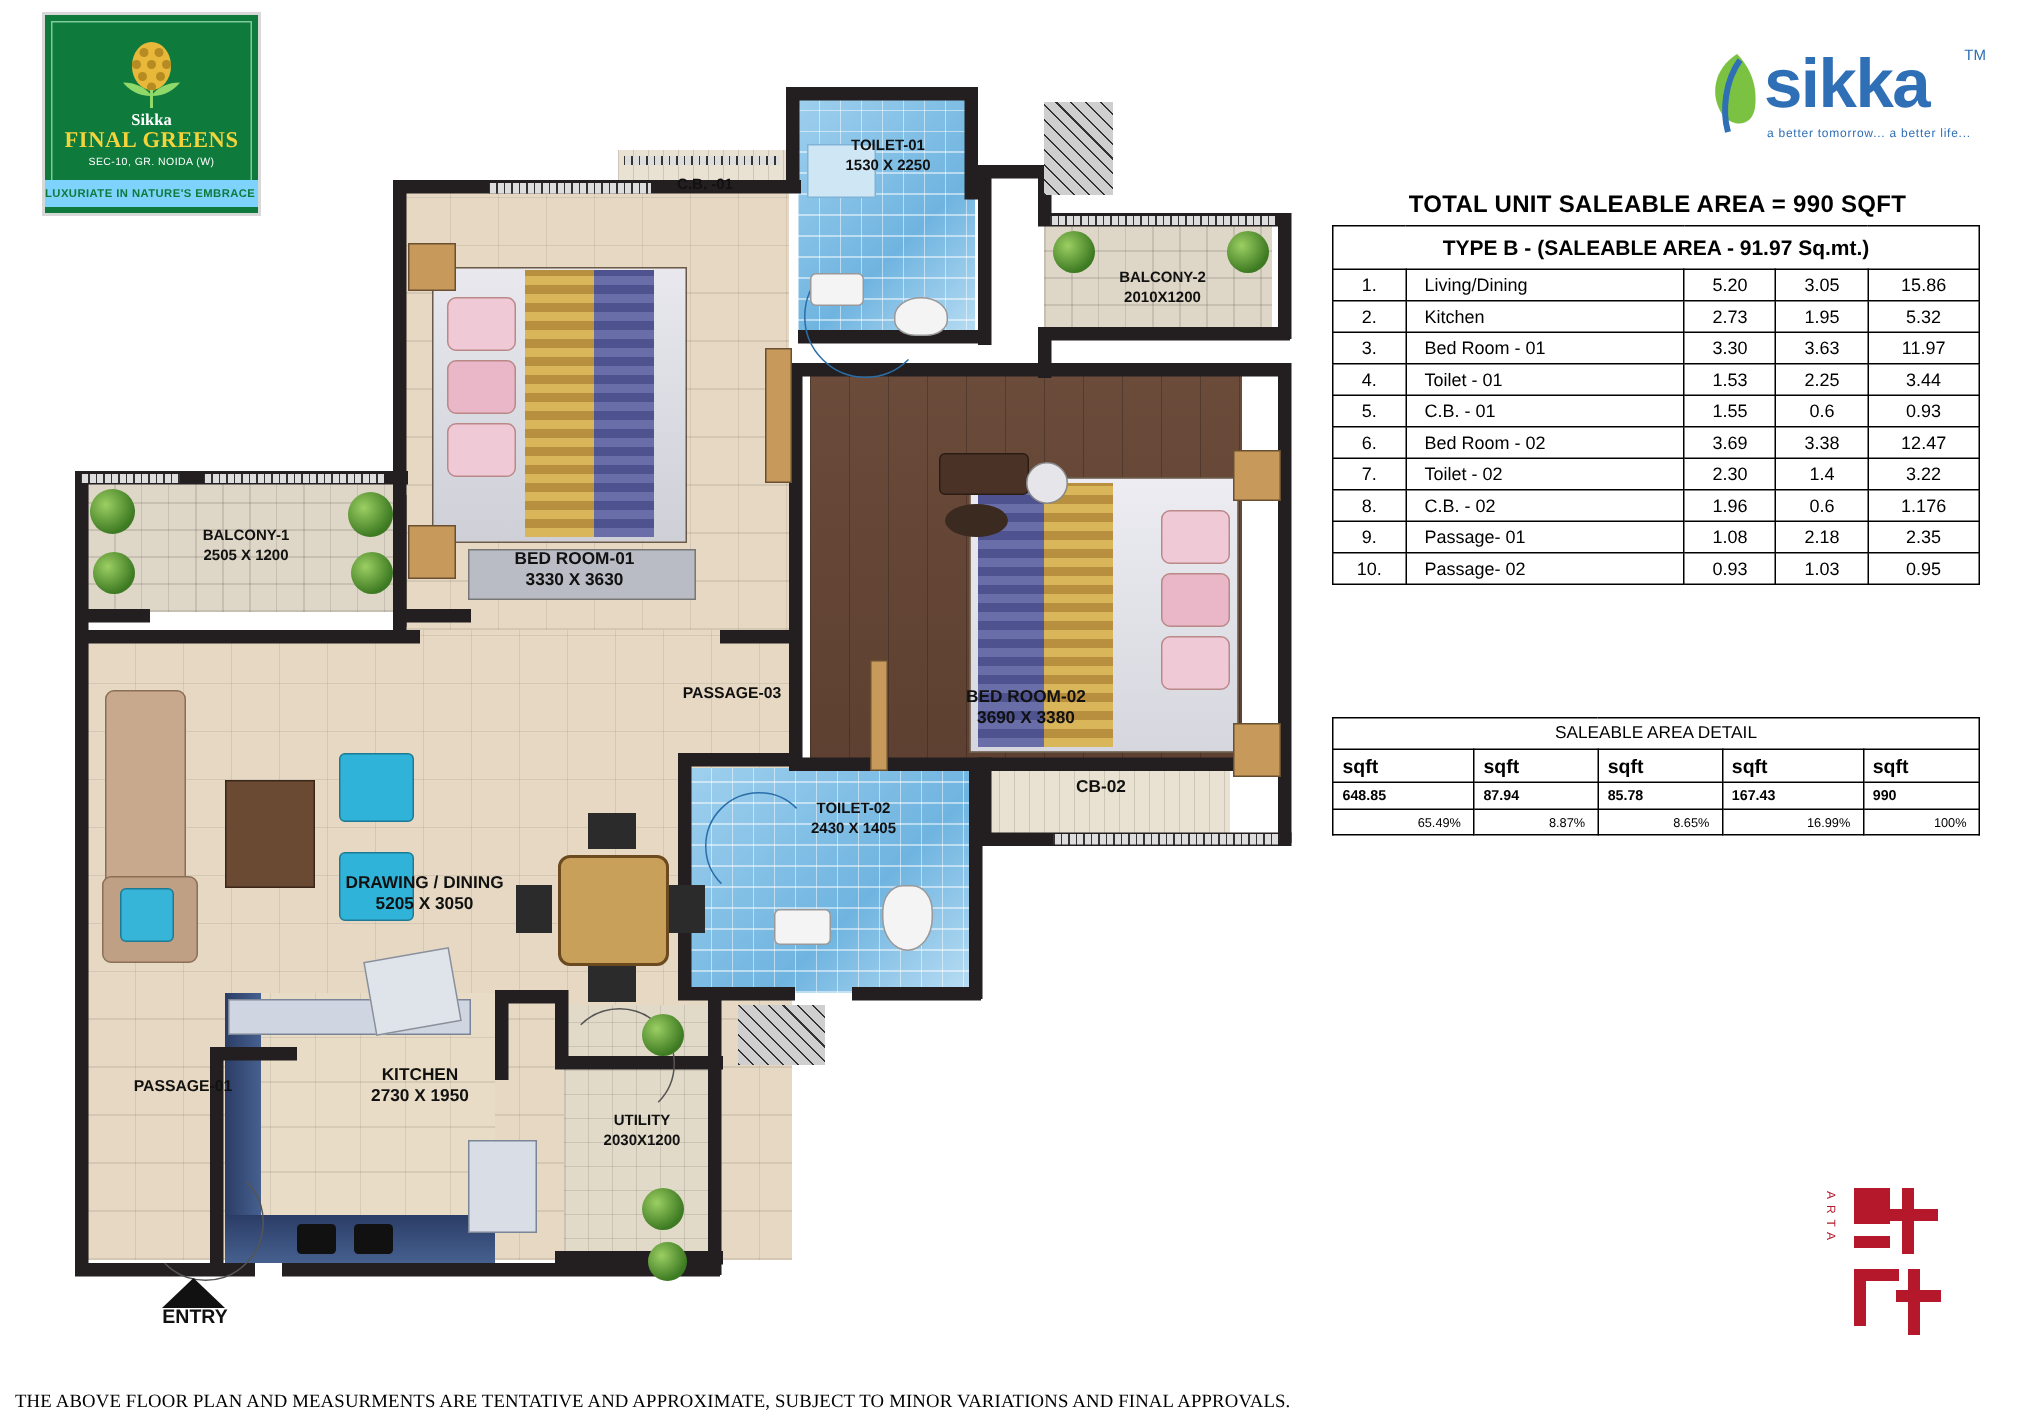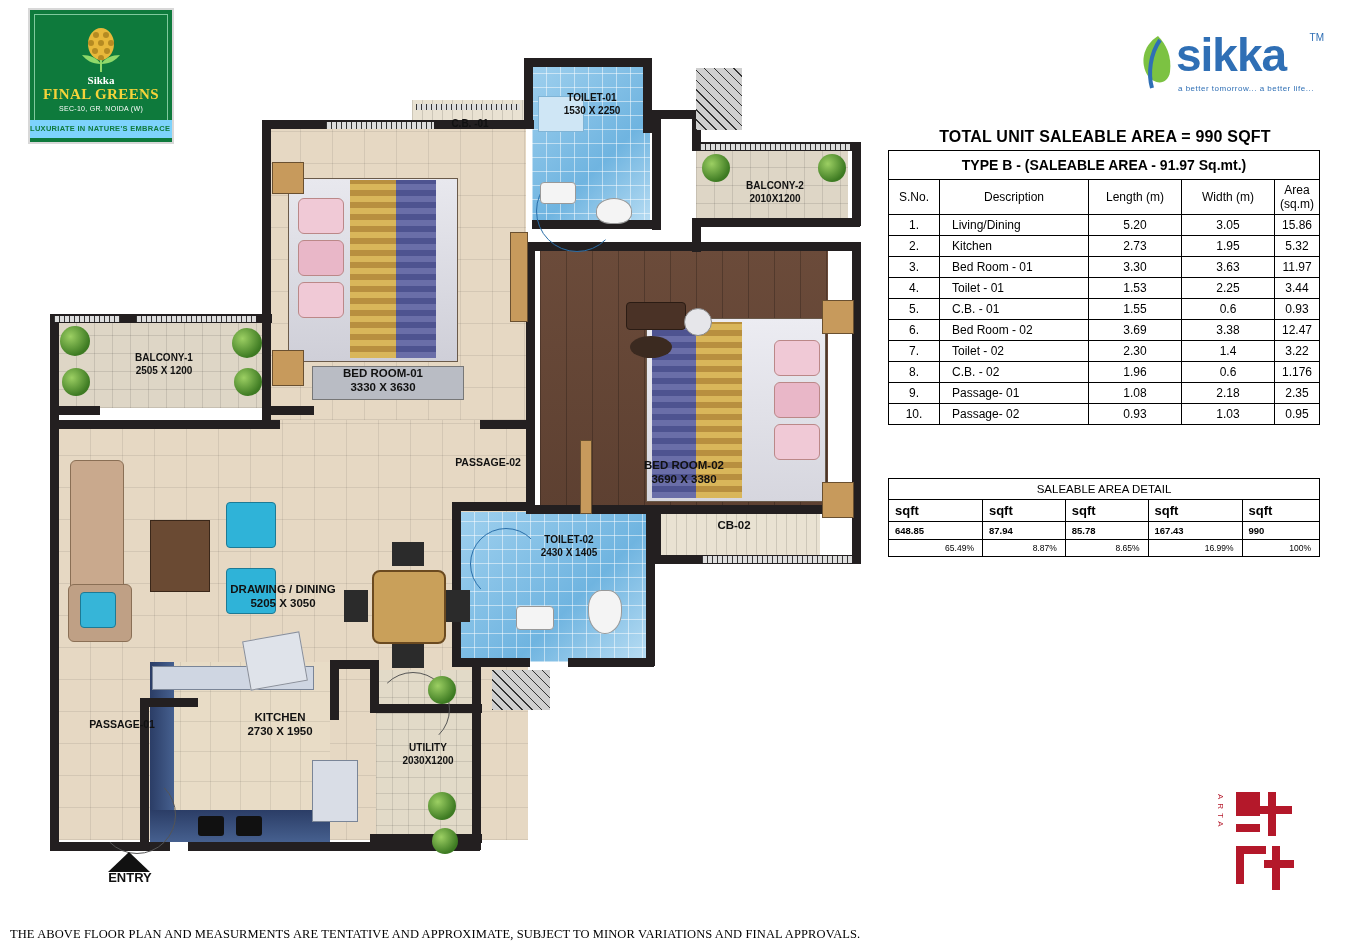--- a/index.html
+++ b/index.html
@@ -134,27 +134,20 @@
 </div>
 
 <div class="abs" id="total-area">TOTAL UNIT SALEABLE AREA = 990 SQFT</div>
 
 <div class="abs" id="unit-table">
   <table>
     <tbody>
       <tr>
           <td class="title" colspan="5">TYPE B - (SALEABLE AREA - 91.97 Sq.mt.)</td>
         </tr>
-      <tr class="hdr">
-        <td style="width:42px">S.No.</td>
-        <td style="width:140px">Description</td>
-        <td style="width:84px">Length (m)</td>
-        <td style="width:84px">Width (m)</td>
-        <td>Area (sq.m)</td>
-      </tr>
       <tr>
           <td>1.</td>
           <td class="desc">Living/Dining</td>
           <td>5.20</td>
           <td>3.05</td>
           <td>15.86</td>
         </tr>
       <tr>
           <td>2.</td>
           <td class="desc">Kitchen</td>
@@ -422,21 +415,21 @@
   <div class="lbl" style="left:160px;top:660px;width:160px;">
     <span>KITCHEN</span><br>
     <span>2730 X 1950</span>
   </div>
   <div class="lbl sm" style="left:336px;top:692px;width:104px;">
     <span>UTILITY</span><br>
     <span>2030X1200</span>
   </div>
   <div class="lbl" style="left:652px;top:468px;width:84px;">CB-02</div>
   <div class="lbl plain" style="left:20px;top:668px;width:124px;">PASSAGE-01</div>
-  <div class="lbl plain" style="left:390px;top:406px;width:116px;">PASSAGE-02</div>
+  <div class="lbl plain" style="left:390px;top:406px;width:116px;">PASSAGE-03</div>
 
   <svg class="entry-arrow" style="left:62px;top:800px;width:54px;height:26px;" viewBox="0 0 54 26">
     <polygon points="27,2 48,22 6,22" fill="#111"></polygon>
   </svg>
   <div class="lbl" style="left:48px;top:820px;width:84px;font-size:13px;">ENTRY</div>
 </div>
 
 <div class="abs" id="arch">
   <div class="blk" style="left:8px;top:4px;width:24px;height:24px;"></div>
   <div class="blk" style="left:40px;top:4px;width:8px;height:44px;"></div>

